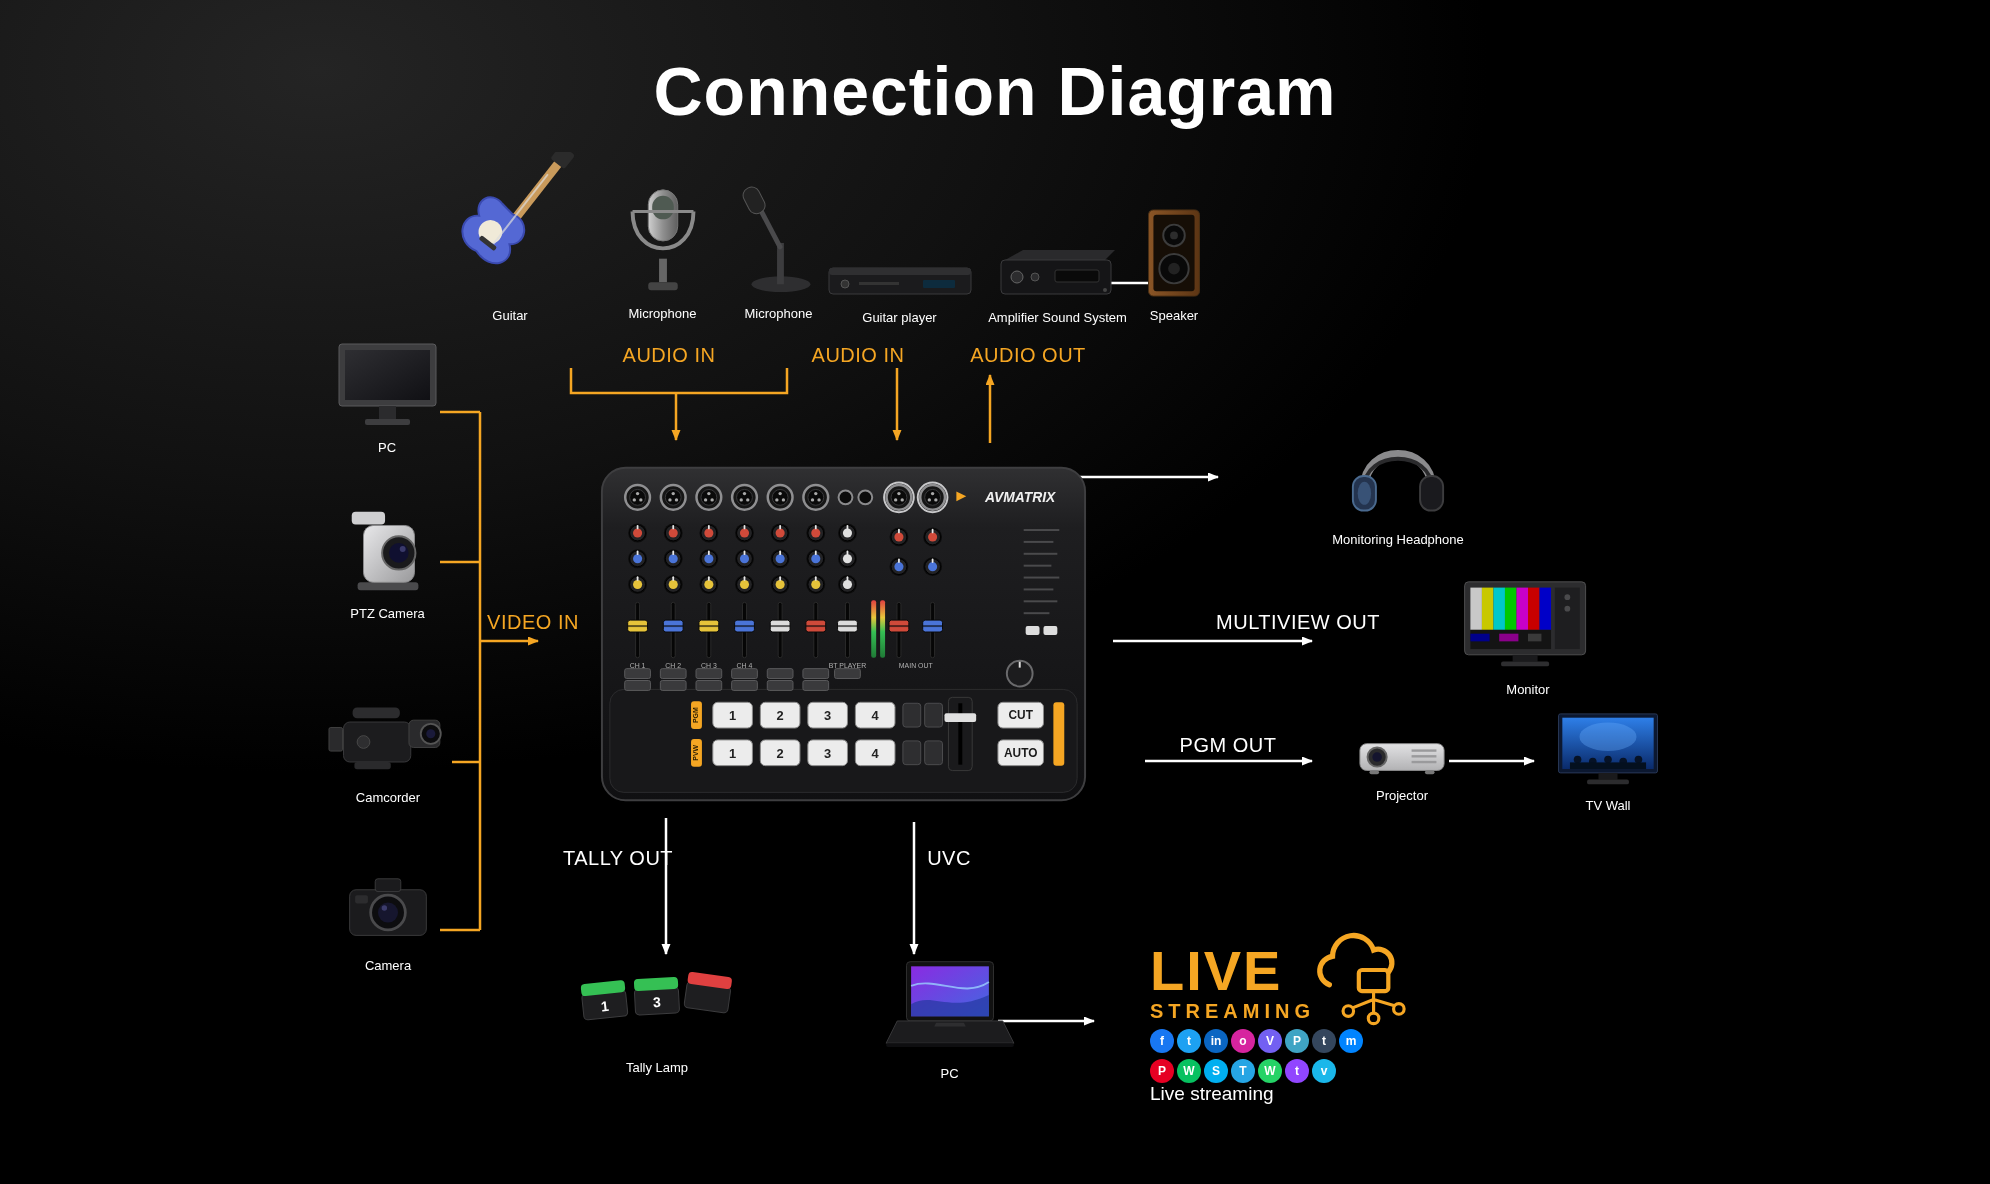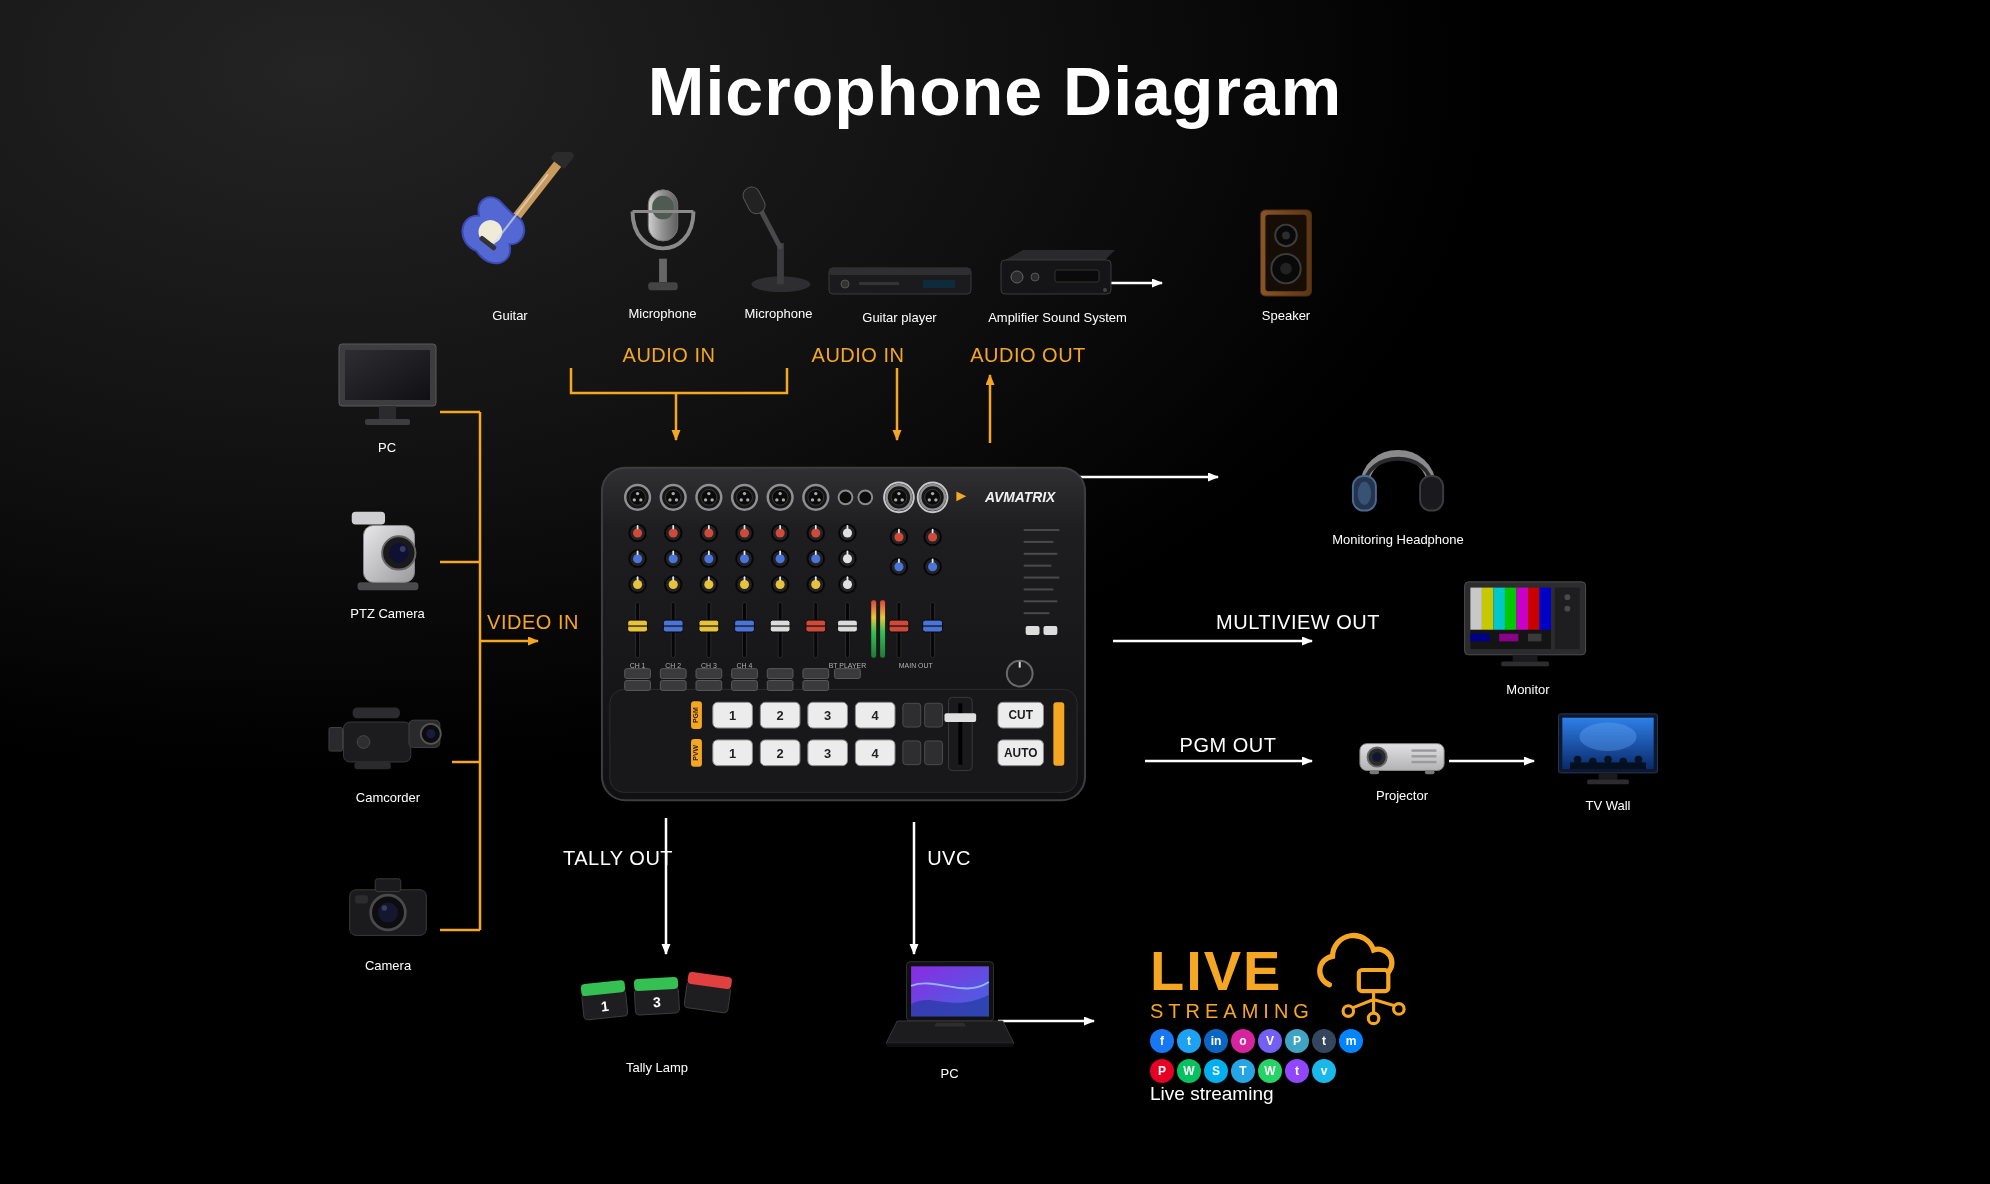--- a/index.html
+++ b/index.html
@@ -14,33 +14,33 @@
     white-space:nowrap;letter-spacing:.5px}
   .flow-orange{color:#F5A623}
   .flow-white{color:#fff}
   .wires{position:absolute;left:0;top:0}
   .mixer{position:absolute;left:596px;top:452px}
   .k-red{color:#d04a3a}.k-blue{color:#4a74d8}.k-yellow{color:#e6c33a}.k-white{color:#e0e0e0}
   .f-yellow{color:#e6c33a}.f-blue{color:#4a74d8}.f-red{color:#d04a3a}.f-white{color:#dcdcdc}
   .tiny{font-size:7px;fill:#b0b0b0;text-anchor:middle}
   .live{position:absolute;left:1150px;top:944px;width:300px}
   .live-l1{font-size:56px;font-weight:700;color:#F5A623;line-height:.95;letter-spacing:2px}
-  .live-l2{font-size:20px;font-weight:400;color:#F5A623;letter-spacing:5px;margin-top:3px}
+  .live-l2{font-size:20px;font-weight:700;color:#F5A623;letter-spacing:5px;margin-top:3px}
   .cloud{position:absolute;left:152px;top:-14px}
   .soc-row{display:flex;margin-top:6px}
   .soc{display:inline-flex;width:24px;height:24px;border-radius:50%;color:#fff;font-size:12px;
     font-weight:bold;align-items:center;justify-content:center;margin-right:3px}
   .live-label{color:#fff;font-size:19px;margin-top:0}
 </style>
 </head>
 <body>
 
 <div id="canvas">
 
-  <div class="title">Microphone Diagram</div>
+  <div class="title">Connection Diagram</div>
 
   <svg class="wires" width="1990" height="1184" viewBox="0 0 1990 1184">
     <defs>
       <marker id="mw" markerWidth="14" markerHeight="12" refX="10" refY="4.5" orient="auto" markerUnits="userSpaceOnUse">
         <path d="M0,0 L11,4.5 L0,9 Z" fill="#ffffff"></path>
         </marker>
       <marker id="mo" markerWidth="14" markerHeight="12" refX="10" refY="4.5" orient="auto" markerUnits="userSpaceOnUse">
         <path d="M0,0 L11,4.5 L0,9 Z" fill="#F5A623"></path>
         </marker>
     </defs>
@@ -138,21 +138,21 @@
       <polygon points="12,14 30,4 122,4 112,14" fill="#2a2a2c"></polygon>
       <rect x="8" y="14" width="110" height="34" rx="4" fill="#151517" stroke="#3a3a3c"></rect>
       <circle cx="24" cy="31" r="6" fill="#2c2c2e" stroke="#666"></circle>
       <circle cx="42" cy="31" r="4" fill="#2c2c2e" stroke="#555"></circle>
       <rect x="62" y="24" width="44" height="12" rx="2" fill="#0a0a0a" stroke="#333"></rect>
       <circle cx="112" cy="44" r="2" fill="#444"></circle>
     </svg>
     <div class="node-label">Amplifier Sound System</div>
   </div>
 
-  <div class="node" style="left:1236px;top:206px;width:100px">
+  <div class="node" style="left:1124px;top:206px;width:100px">
     <svg width="72" height="94" viewBox="0 0 72 96">
       <defs>
           <linearGradient id="spkg" x1="0" y1="0" x2="1" y2="0">
         <stop offset="0" stop-color="#8a5526"></stop>
             <stop offset="1" stop-color="#5c3514"></stop>
           </linearGradient>
         </defs>
       <rect x="10" y="4" width="52" height="88" rx="5" fill="url(#spkg)" stroke="#4a2f14"></rect>
       <rect x="15" y="9" width="42" height="78" rx="3" fill="#160e06"></rect>
       <circle cx="36" cy="30" r="11" fill="#090909" stroke="#3c3c3c" stroke-width="2"></circle>

